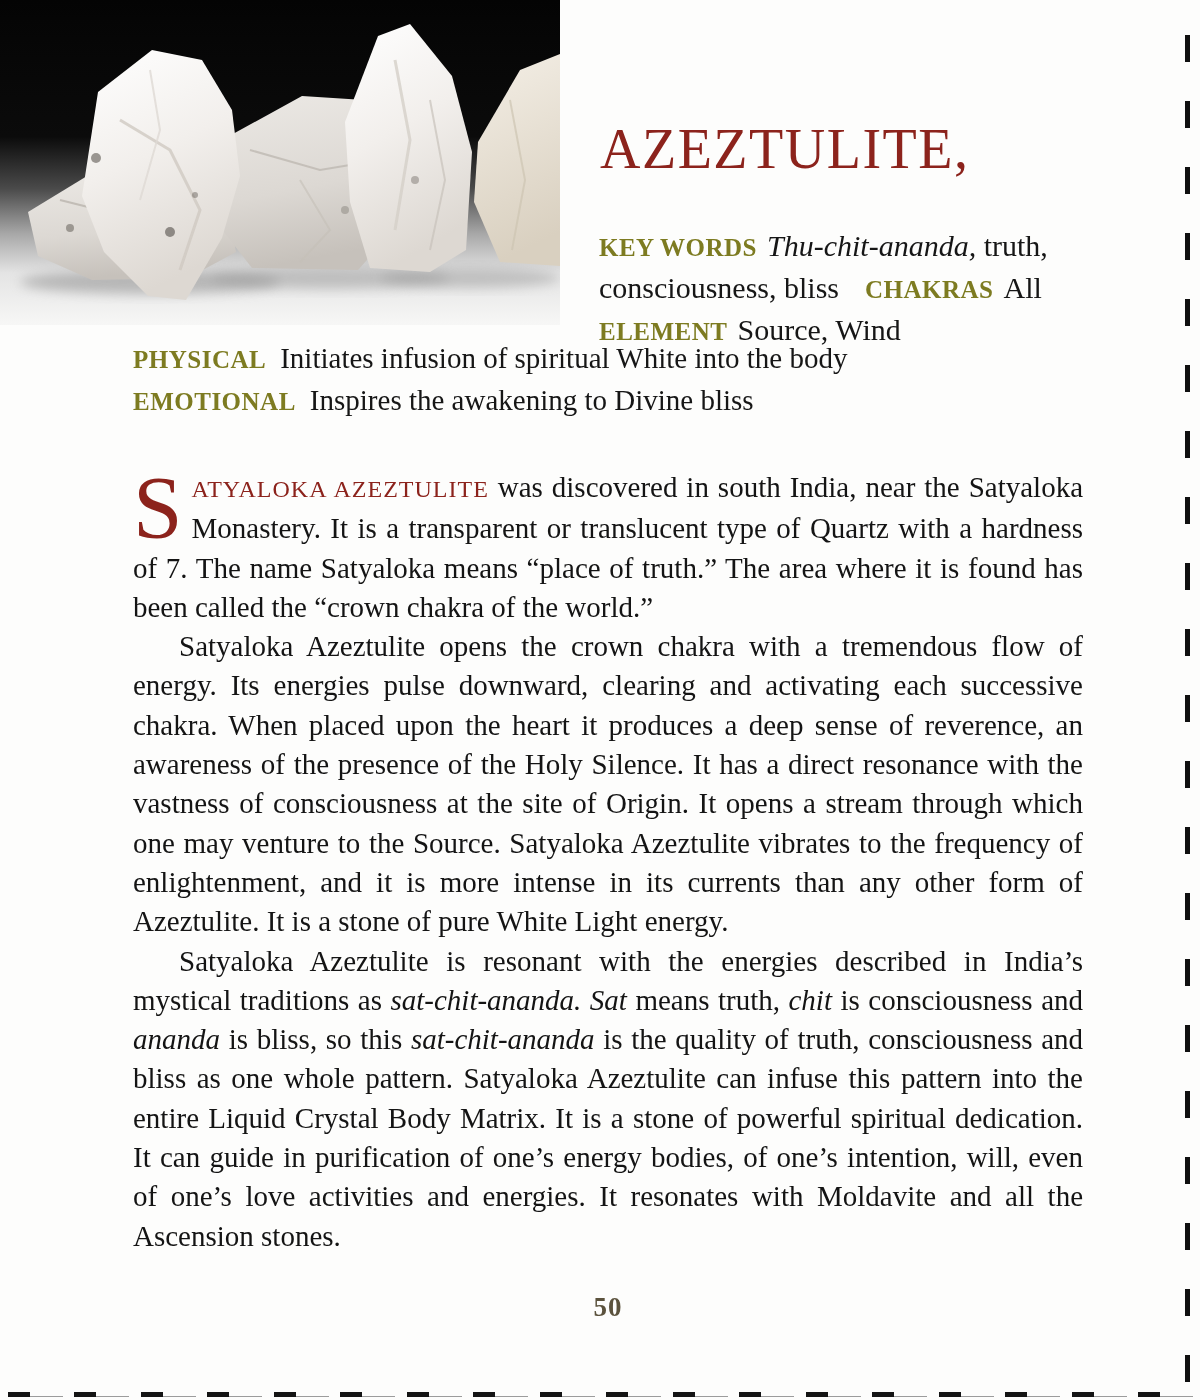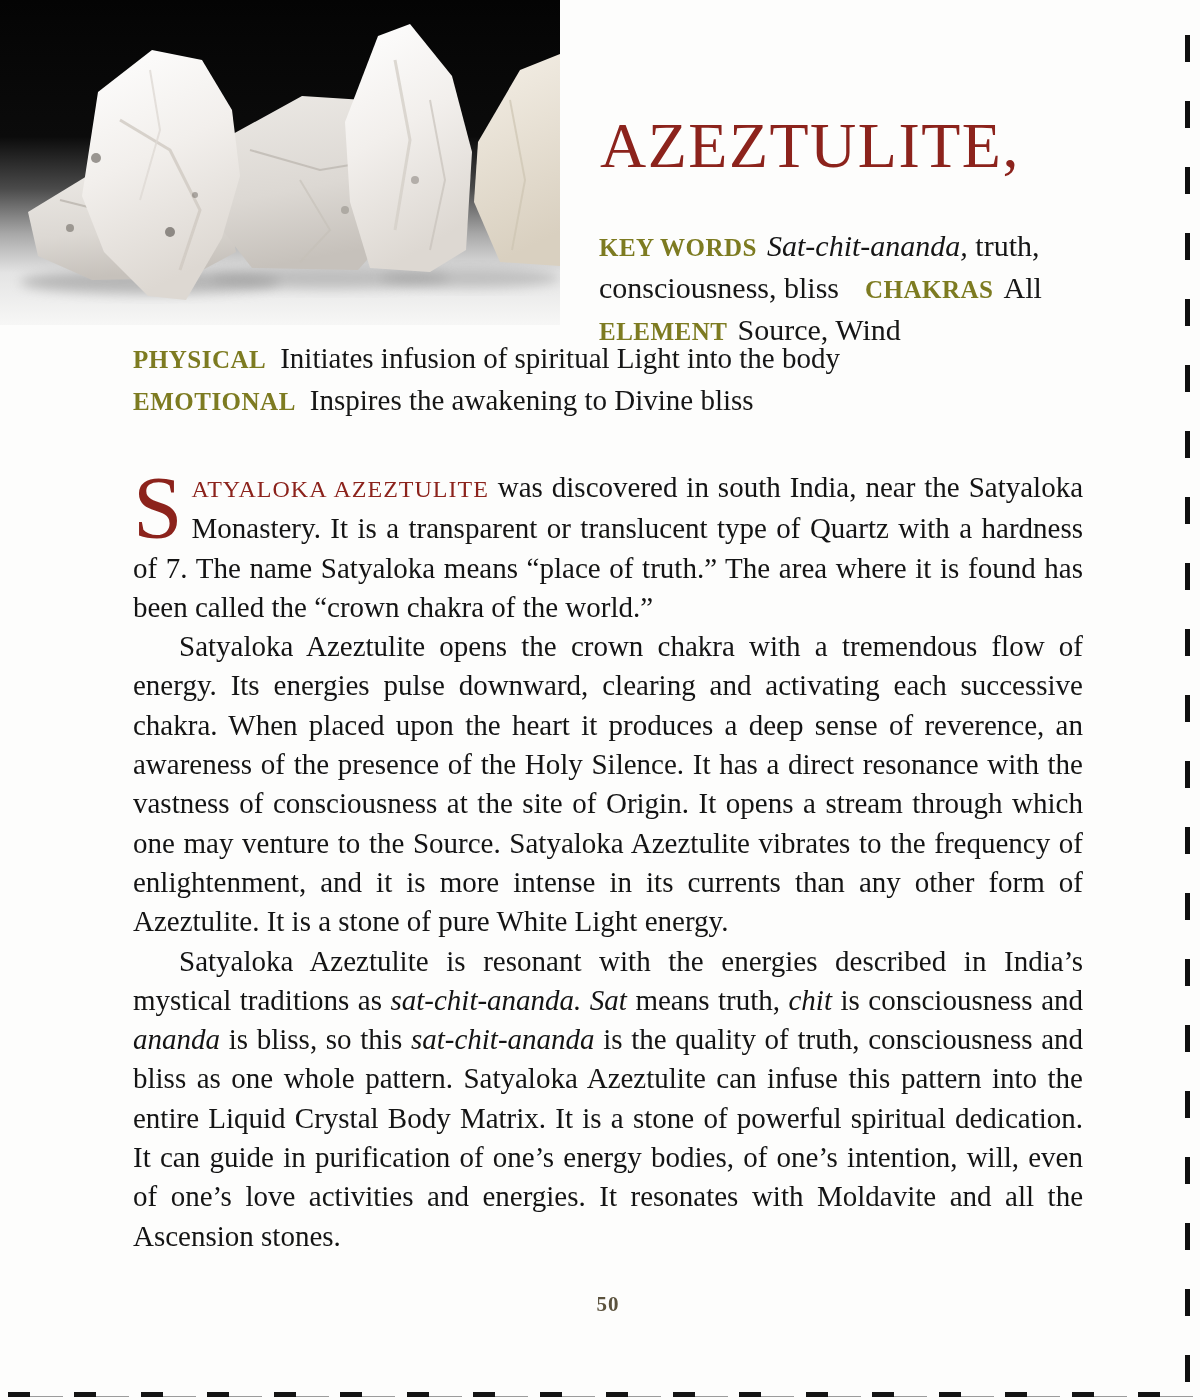--- a/index.html
+++ b/index.html
@@ -4,22 +4,22 @@
 <style>
   html,body{margin:0;padding:0;}
   body{
     width:1200px;height:1400px;position:relative;background:#fdfdfc;
     font-family:"Liberation Serif", serif;color:#1b1b1b;overflow:hidden;
   }
   
   .photo{position:absolute;left:0;top:0;width:560px;height:325px;}
   
   .title-block{
-    position:absolute;left:600px;top:72px;width:560px;
-    color:var(--accent-red);font-size:64px;line-height:61px;
+    position:absolute;left:600px;top:81px;width:560px;
+    color:var(--accent-red);font-size:56px;line-height:61px;
     letter-spacing:1.5px;font-weight:normal;
   }
   
   .kw-block{
     position:absolute;left:599px;top:226px;width:492px;
     font-size:30px;line-height:40px;color:#161616;
   }
   .attr-label{
     color:var(--accent-olive);font-weight:bold;font-size:25px;
     letter-spacing:0.5px;
@@ -41,21 +41,21 @@
   .body-text p{margin:0;}
   .body-text p.indent{text-indent:46px;}
   .dropcap{
     float:left;color:var(--accent-red);
     font-size:89px;line-height:66px;padding:6px 9px 0 0;
   }
   .leadin{color:var(--accent-red);font-size:24px;letter-spacing:1px;}
   
   .folio{
     position:absolute;left:133px;top:1292px;width:950px;text-align:center;
-    color:var(--folio-color);font-size:21px;font-weight:bold;letter-spacing:1px;
+    color:var(--folio-color);font-size:27px;font-weight:bold;letter-spacing:1px;
   }
   
   .edge-right{
     position:absolute;left:1185px;top:35px;width:5px;height:1365px;
     background:repeating-linear-gradient(to bottom,#101010 0 27px,transparent 27px 66px);
   }
   .edge-bottom-thick{
     position:absolute;left:8px;bottom:3px;height:5px;width:1185px;
     background:repeating-linear-gradient(to right,#141414 0 22px,transparent 22px 66.5px);
   }
@@ -127,27 +127,27 @@
     <polygon points="478,142 520,70 560,54 560,266 500,262 474,202" fill="url(#rockWarm)"></polygon>
     <polyline points="510,100 525,180 512,250" fill="none" stroke="#cdc4b2" stroke-width="2" opacity="0.7"></polyline>
   </svg>
 </div>
 
 <h1 class="title-block">
   <span>AZEZTULITE,</span><br>
 </h1>
 
 <div class="kw-block">
-  <span class="attr-label">KEY WORDS</span><span class="italic">Sat-chit-ananda,</span><span> truth, consciousness, bliss</span><span class="kw-gap"></span><span class="attr-label">CHAKRAS</span><span>All</span><br>
+  <span class="attr-label">KEY WORDS</span><span class="italic">Thu-chit-ananda,</span><span> truth, consciousness, bliss</span><span class="kw-gap"></span><span class="attr-label">CHAKRAS</span><span>All</span><br>
   <span class="attr-label">ELEMENT</span><span>Source, Wind</span>
 </div>
 
 <div class="attr-lines">
   <div>
-    <span class="attr-label">PHYSICAL</span><span>Initiates infusion of spiritual Light into the body</span>
+    <span class="attr-label">PHYSICAL</span><span>Initiates infusion of spiritual White into the body</span>
   </div>
   <div>
     <span class="attr-label">EMOTIONAL</span><span>Inspires the awakening to Divine bliss</span>
   </div>
 </div>
 
 <div class="body-text">
   <p>
     <span class="dropcap">S</span><span class="leadin">ATYALOKA AZEZTULITE</span><span> was discovered in south India, near the Satyaloka Monastery. It is a transparent or translucent type of Quartz with a hardness of 7. The name Satyaloka means “place of truth.” The area where it is found has been called the “crown chakra of the world.”</span>
   </p>

